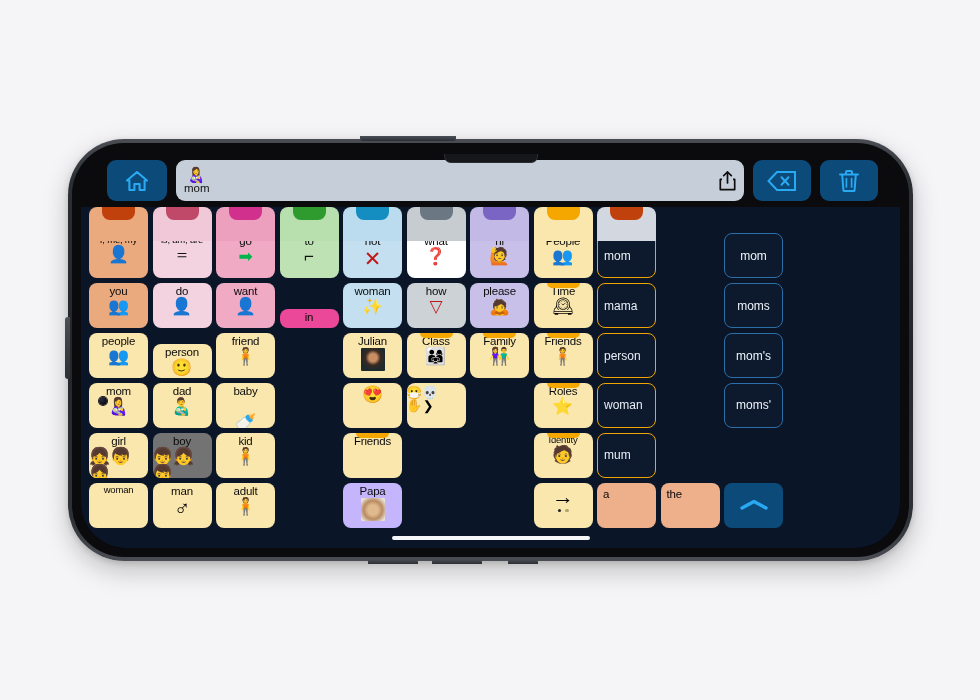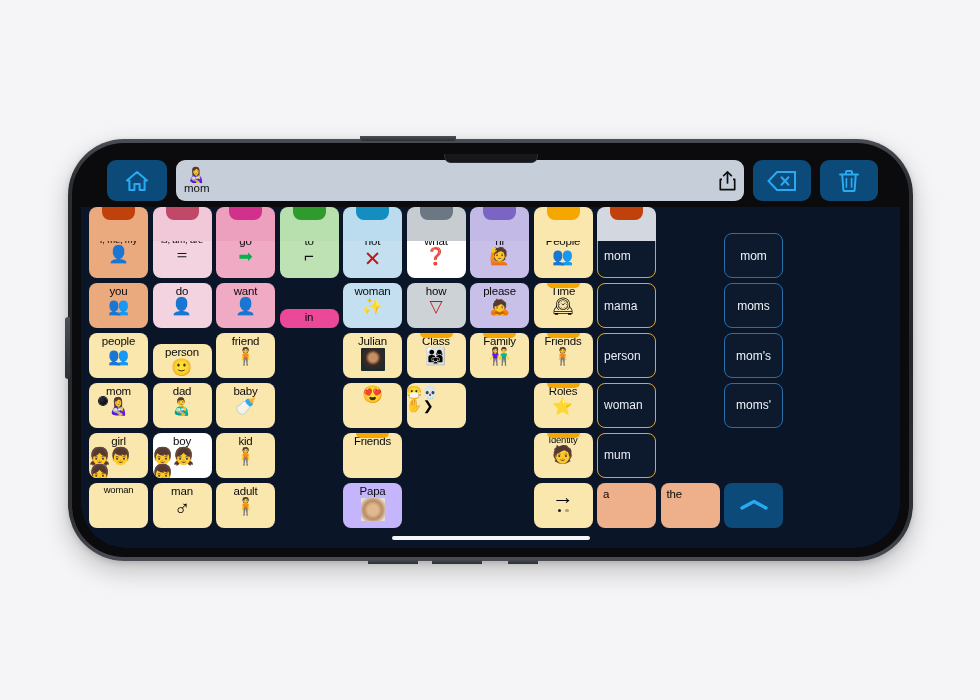--- a/index.html
+++ b/index.html
@@ -361,21 +361,21 @@
                 <span>mom's</span>
               </div>
               <div class="cell" style="background: rgb(250, 231, 173); grid-area: 4 / 1;">
                 <div class="lbl">mom</div>
                 <div class="gl">👩‍🍼</div>
               </div>
               <div class="cell" style="background: rgb(250, 231, 173); grid-area: 4 / 2;">
                 <div class="lbl">dad</div>
                 <div class="gl">👨‍🍼</div>
               </div>
-              <div class="cell" style="background: rgb(250, 231, 173); grid-area: 4 / 3;">
+              <div class="cell" style="background: rgb(250, 231, 173); grid-area: 4 / 3; gap: 16px;">
                 <div class="lbl">baby</div>
                 <div class="gl">🍼</div>
               </div>
               <div class="cell" style="background: rgb(250, 231, 173); grid-area: 4 / 5;">
                 <div class="gl">😍</div>
               </div>
               <div class="cell" style="background: rgb(250, 231, 173); grid-area: 4 / 6;">
                 <div class="gl tiny">😷💀✋❯</div>
               </div>
               <div class="cell has-tab" style="background: rgb(250, 231, 173); --tabc: #f5a700; grid-area: 4 / 8;">
@@ -385,21 +385,21 @@
               <div class="pcell orange" style="grid-area: 4 / 9;">
                 <span>woman</span>
               </div>
               <div class="pcell blue center" style="grid-area: 4 / 11;">
                 <span>moms'</span>
               </div>
               <div class="cell" style="background: rgb(250, 231, 173); grid-area: 5 / 1;">
                 <div class="lbl">girl</div>
                 <div class="gl">👧👦👧</div>
               </div>
-              <div class="cell" style="background: #ffffff; grid-area: 5 / 2;">
+              <div class="cell" style="background: #737373; grid-area: 5 / 2;">
                 <div class="lbl">boy</div>
                 <div class="gl">👦👧👦</div>
               </div>
               <div class="cell" style="background: rgb(250, 231, 173); grid-area: 5 / 3;">
                 <div class="lbl">kid</div>
                 <div class="gl">🧍</div>
               </div>
               <div class="cell has-tab" style="background: rgb(250, 231, 173); --tabc: #f5a700; grid-area: 5 / 5;">
                 <div class="lbl">Friends</div>
               </div>

